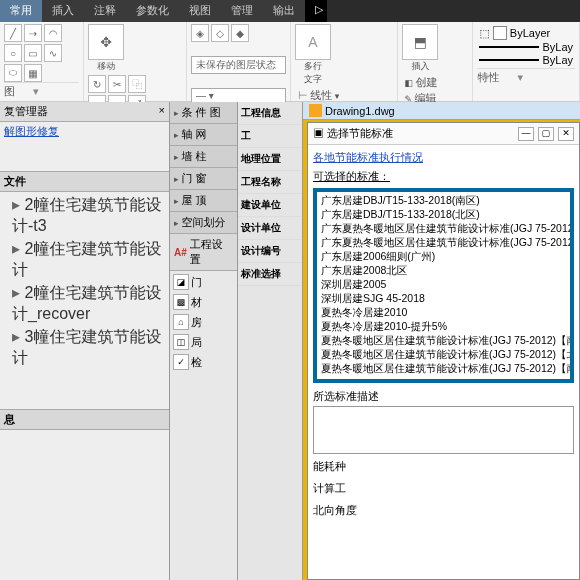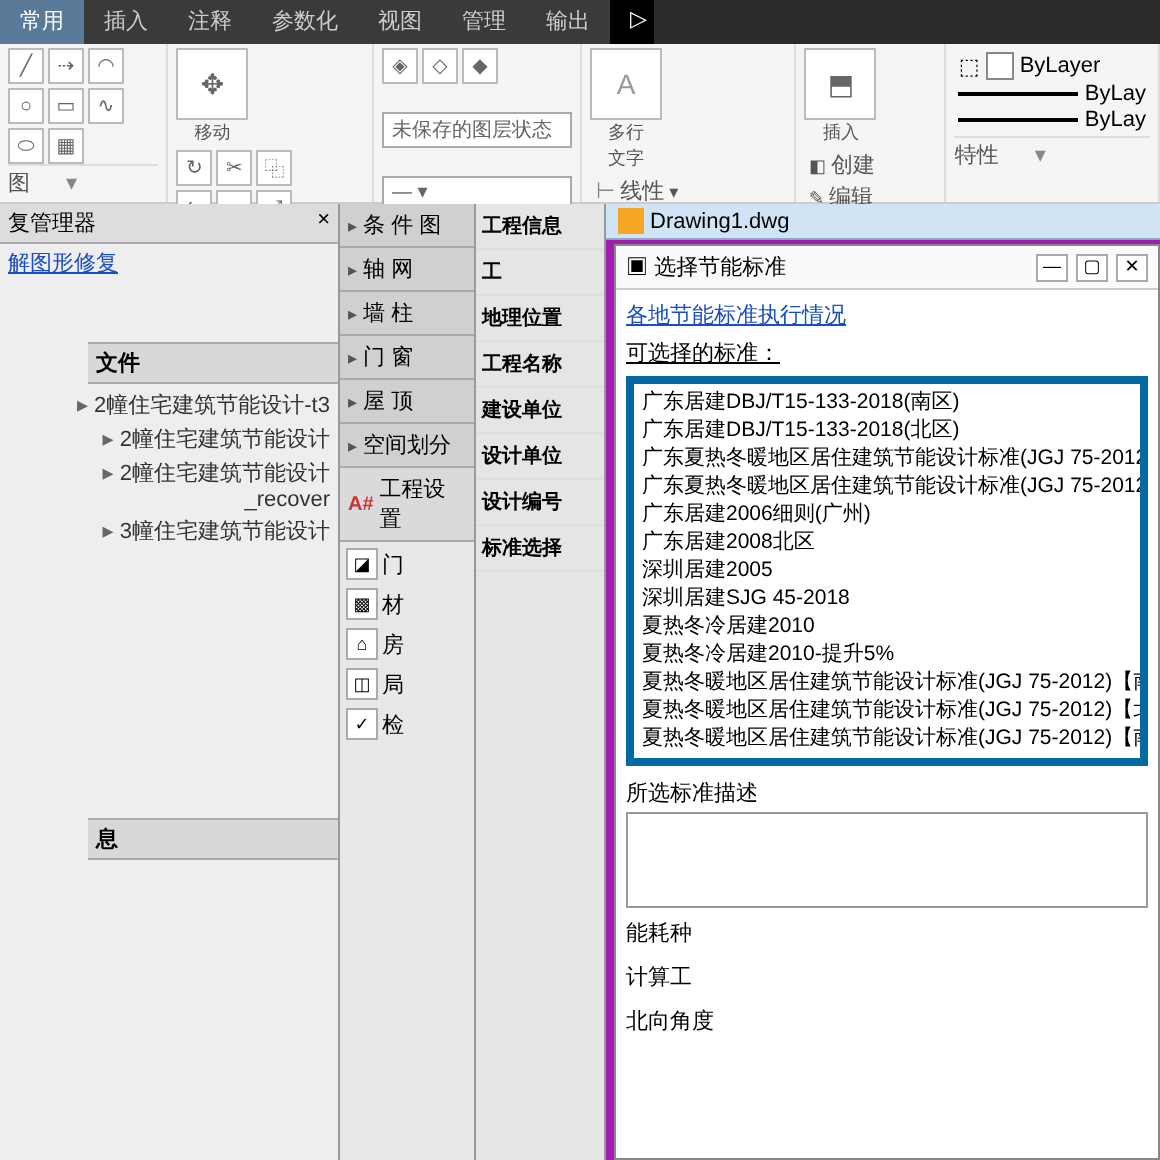--- a/index.html
+++ b/index.html
@@ -19,35 +19,35 @@
 .layerstate{border:1px solid #aaa;background:#fff;padding:1px 4px;margin-top:12px;font-size:10px;color:#666;width:95px;}
 .tinytxt{font-size:9px;color:#555;white-space:nowrap;}
 .bylay{display:flex;flex-direction:column;gap:1px;padding:2px;}
 .byline{display:flex;align-items:center;gap:3px;}
 .colorsw{width:14px;height:14px;border:1px solid #888;background:#fff;}
 .lineprev{width:60px;height:2px;background:#000;}
 .main{display:flex;height:478px;}
 .leftpanel{width:170px;background:#eee;border-right:1px solid #999;display:flex;flex-direction:column;overflow:hidden;}
 .ptitle{background:#ddd;border-bottom:1px solid #aaa;padding:2px 4px;font-size:11px;display:flex;justify-content:space-between;}
 .link{color:#1a4dbf;text-decoration:underline;padding:2px 4px;font-size:11px;cursor:pointer;}
-.sect{background:#d8d8d8;padding:2px 4px;font-size:11px;border-top:1px solid #aaa;border-bottom:1px solid #aaa;font-weight:bold;margin-left:44px;}
+.sect{background:#d8d8d8;padding:2px 4px;font-size:11px;border-top:1px solid #aaa;border-bottom:1px solid #aaa;font-weight:bold;}
 .flist{padding:2px 0;}
-.fitem{padding:1px 4px 1px 12px;font-size:11px;color:#333;cursor:pointer;text-align:right;}
+.fitem{padding:1px 4px 1px 12px;font-size:16px;color:#333;cursor:pointer;}
 .fitem::before{content:"▸ ";color:#666;}
 .midcol{width:68px;background:#e8e8e8;border-right:1px solid #999;}
 .mhdr{padding:3px 4px;background:#d0d0d0;border-bottom:1px solid #aaa;display:flex;align-items:center;gap:3px;cursor:pointer;}
 .mhdr::before{content:"▸";font-size:9px;color:#555;}
 .subbar{background:#dadada;border-bottom:1px solid #aaa;padding:3px 4px;display:flex;align-items:center;gap:3px;cursor:pointer;}
 .subbar .aii{color:#c33;font-weight:bold;font-size:10px;}
 .midicons{padding:2px;display:flex;flex-direction:column;gap:2px;}
 .miditem{display:flex;align-items:center;gap:2px;padding:1px;cursor:pointer;}
 .mic{width:16px;height:16px;border:1px solid #aaa;background:#fff;font-size:9px;display:flex;align-items:center;justify-content:center;}
 .proj{width:65px;background:#e5e5e5;border-right:1px solid #999;}
 .proj .pitem{padding:4px 3px;font-size:10px;border-bottom:1px solid #ddd;cursor:pointer;font-weight:bold;}
-.canvas{flex:1;background:#a21caf;position:relative;}
+.canvas{flex:1;background:#eab308;position:relative;}
 .canvastab{background:#d0e4f5;border-bottom:1px solid #8ab;padding:2px 6px;font-size:11px;display:flex;align-items:center;gap:3px;}
 .fileic{width:13px;height:13px;background:#f5a623;}
 .dlg{position:absolute;left:4px;top:20px;right:0;bottom:0;background:#fff;border:1px solid #888;display:flex;flex-direction:column;}
 .dlgtitle{background:#fafafa;border-bottom:1px solid #ccc;padding:3px 5px;display:flex;justify-content:space-between;align-items:center;}
 .dlgctrls{display:flex;gap:4px;}
 .dbtn{width:16px;height:14px;border:1px solid #aaa;background:#fff;font-size:9px;text-align:center;cursor:pointer;}
 .dlgbody{padding:5px;overflow:auto;flex:1;}
 .sellabel{margin:4px 0;font-size:11px;text-decoration:underline;}
 .stdbox{border:4px solid #0369a1;background:#fff;height:195px;overflow:auto;padding:2px;}
 .stditem{font-size:10.5px;padding:0 2px;white-space:nowrap;color:#000;cursor:pointer;}

